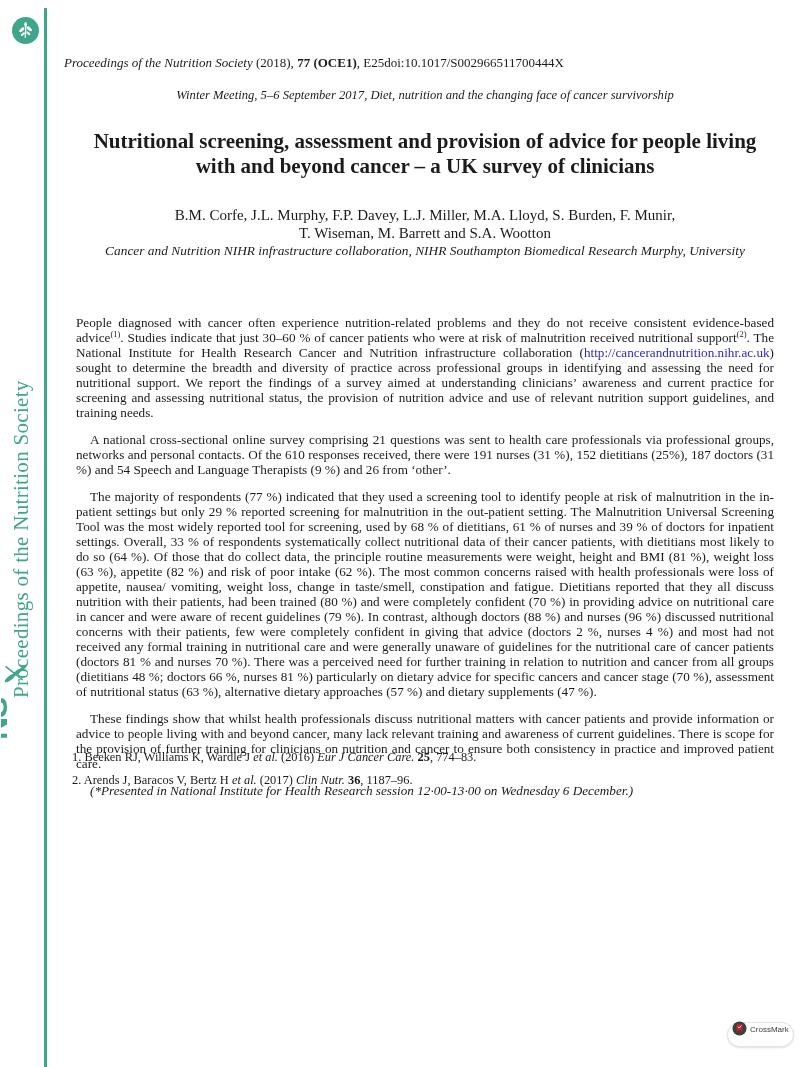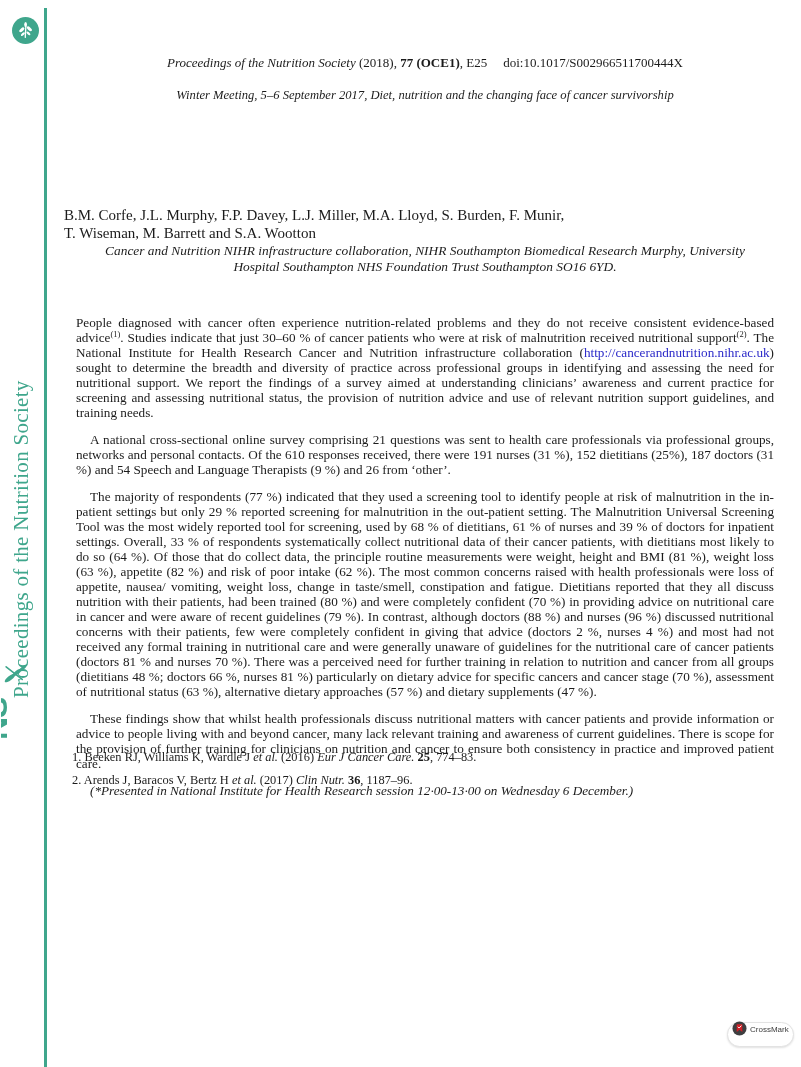--- a/index.html
+++ b/index.html
@@ -19,33 +19,33 @@
   .v-title {
     position: absolute; left: 9px; top: 698px;
     transform: rotate(-90deg); transform-origin: 0 0;
     white-space: nowrap; font-size: 21px; letter-spacing: 0.3px;
     color: var(--teal);
   }
   .ns-logo { position: absolute; left: 1px; top: 664px; width: 44px; height: 80px; }
 
   .jline {
     position: absolute; left: 64px; top: 55px; width: 722px;
-    display: flex; justify-content: center; font-size: 13px; gap: 16px;
+    display: flex; justify-content: flex-start; font-size: 13px;
   }
   .meeting {
     position: absolute; left: 64px; top: 88px; width: 722px;
     text-align: center; font-style: italic; font-size: 12.6px;
   }
   .art-title {
     position: absolute; left: 64px; top: 129px; width: 722px;
     text-align: center; font-weight: bold; font-size: 21px; line-height: 25px;
   }
   .authors {
     position: absolute; left: 64px; top: 206px; width: 722px;
-    text-align: left; font-size: 15px; line-height: 18px;
+    text-align: center; font-size: 15px; line-height: 18px;
   }
   .affil {
     position: absolute; left: 64px; top: 243px; width: 722px;
     text-align: center; font-style: italic; font-size: 13.4px; line-height: 15.5px;
   }
   .abstract {
     position: absolute; left: 64px; top: 303px; width: 722px;
     font-size: 13.2px; line-height: 15px; text-align: justify;
   }
   .abstract p { margin: 12px; }
@@ -103,30 +103,31 @@
 </div>
 
 <div class="jline">
   <span><span class="i">Proceedings of the Nutrition Society</span><span> (2018), </span><span class="b">77 (OCE1)</span><span>, E25</span></span>
   <span>doi:10.1017/S002966511700444X</span>
 </div>
 
 <div class="meeting">Winter Meeting, 5–6 September 2017, Diet, nutrition and the changing face of cancer survivorship</div>
 
 <div class="art-title">
+  <div>Nutritional screening, assessment and provision of advice for people living</div>
+  <div>with and beyond cancer – a UK survey of clinicians</div>
 </div>
 
 <div class="authors">
   <div>B.M. Corfe, J.L. Murphy, F.P. Davey, L.J. Miller, M.A. Lloyd, S. Burden, F. Munir,</div>
   <div>T. Wiseman, M. Barrett and S.A. Wootton</div>
 </div>
 
 <div class="affil">
   <div>Cancer and Nutrition NIHR infrastructure collaboration, NIHR Southampton Biomedical Research Murphy, University</div>
-  <div>Hospital Southampton NHS Foundation Trust Southampton SO16 6YD.</div>
 </div>
 
 <div class="abstract">
   <p><span>People diagnosed with cancer often experience nutrition-related problems and they do not receive consistent evidence-based advice</span><span class="sup">(1)</span><span>. Studies indicate that just 30–60 % of cancer patients who were at risk of malnutrition received nutritional support</span><span class="sup">(2)</span><span>. The National Institute for Health Research Cancer and Nutrition infrastructure collaboration (</span><a class="lnk" href="#">http://cancerandnutrition.nihr.ac.uk</a><span>) sought to determine the breadth and diversity of practice across professional groups in identifying and assessing the need for nutritional support. We report the findings of a survey aimed at understanding clinicians’ awareness and current practice for screening and assessing nutritional status, the provision of nutrition advice and use of relevant nutrition support guidelines, and training needs.</span></p>
   <p class="ind"><span>A national cross-sectional online survey comprising 21 questions was sent to health care professionals via professional groups, networks and personal contacts. Of the 610 responses received, there were 191 nurses (31 %), 152 dietitians (25%), 187 doctors (31 %) and 54 Speech and Language Therapists (9 %) and 26 from ‘other’.</span></p>
   <p class="ind"><span>The majority of respondents (77 %) indicated that they used a screening tool to identify people at risk of malnutrition in the in-patient settings but only 29 % reported screening for malnutrition in the out-patient setting. The Malnutrition Universal Screening Tool was the most widely reported tool for screening, used by 68 % of dietitians, 61 % of nurses and 39 % of doctors for inpatient settings. Overall, 33 % of respondents systematically collect nutritional data of their cancer patients, with dietitians most likely to do so (64 %). Of those that do collect data, the principle routine measurements were weight, height and BMI (81 %), weight loss (63 %), appetite (82 %) and risk of poor intake (62 %). The most common concerns raised with health professionals were loss of appetite, nausea/ vomiting, weight loss, change in taste/smell, constipation and fatigue. Dietitians reported that they all discuss nutrition with their patients, had been trained (80 %) and were completely confident (70 %) in providing advice on nutritional care in cancer and were aware of recent guidelines (79 %). In contrast, although doctors (88 %) and nurses (96 %) discussed nutritional concerns with their patients, few were completely confident in giving that advice (doctors 2 %, nurses 4 %) and most had not received any formal training in nutritional care and were generally unaware of guidelines for the nutritional care of cancer patients (doctors 81 % and nurses 70 %). There was a perceived need for further training in relation to nutrition and cancer from all groups (dietitians 48 %; doctors 66 %, nurses 81 %) particularly on dietary advice for specific cancers and cancer stage (70 %), assessment of nutritional status (63 %), alternative dietary approaches (57 %) and dietary supplements (47 %).</span></p>
   <p class="ind"><span>These findings show that whilst health professionals discuss nutritional matters with cancer patients and provide information or advice to people living with and beyond cancer, many lack relevant training and awareness of current guidelines. There is scope for the provision of further training for clinicians on nutrition and cancer to ensure both consistency in practice and improved patient care.</span></p>
   <p class="ind"><span class="i">(*Presented in National Institute for Health Research session 12·00-13·00 on Wednesday 6 December.)</span></p>
 </div>
 

